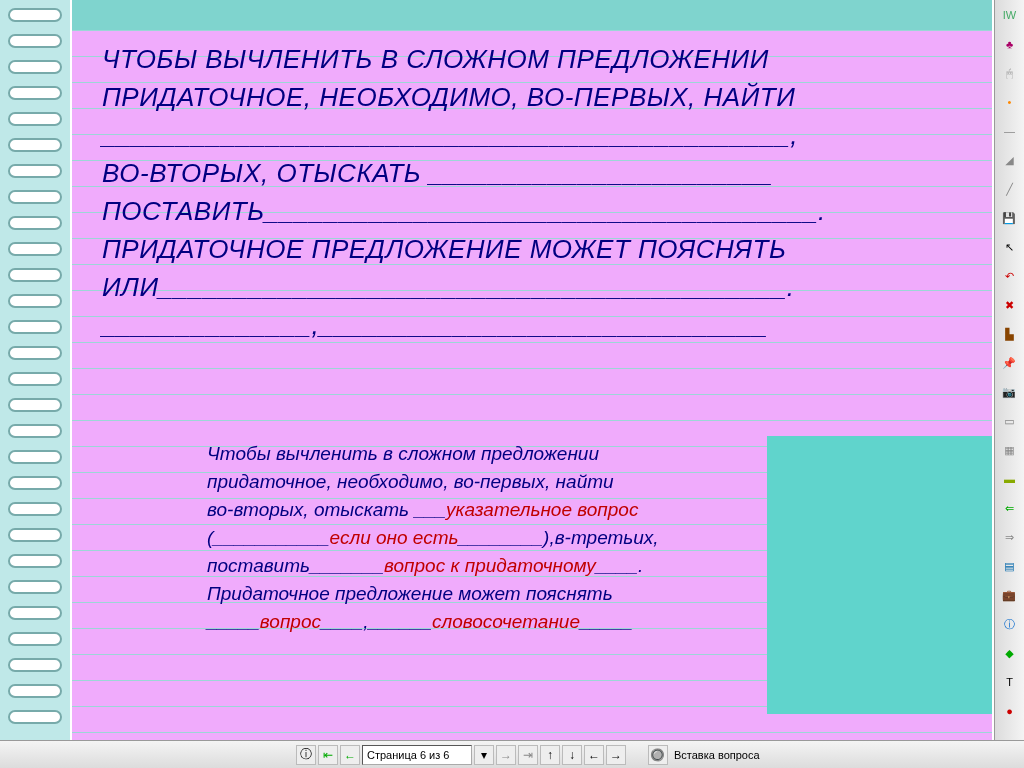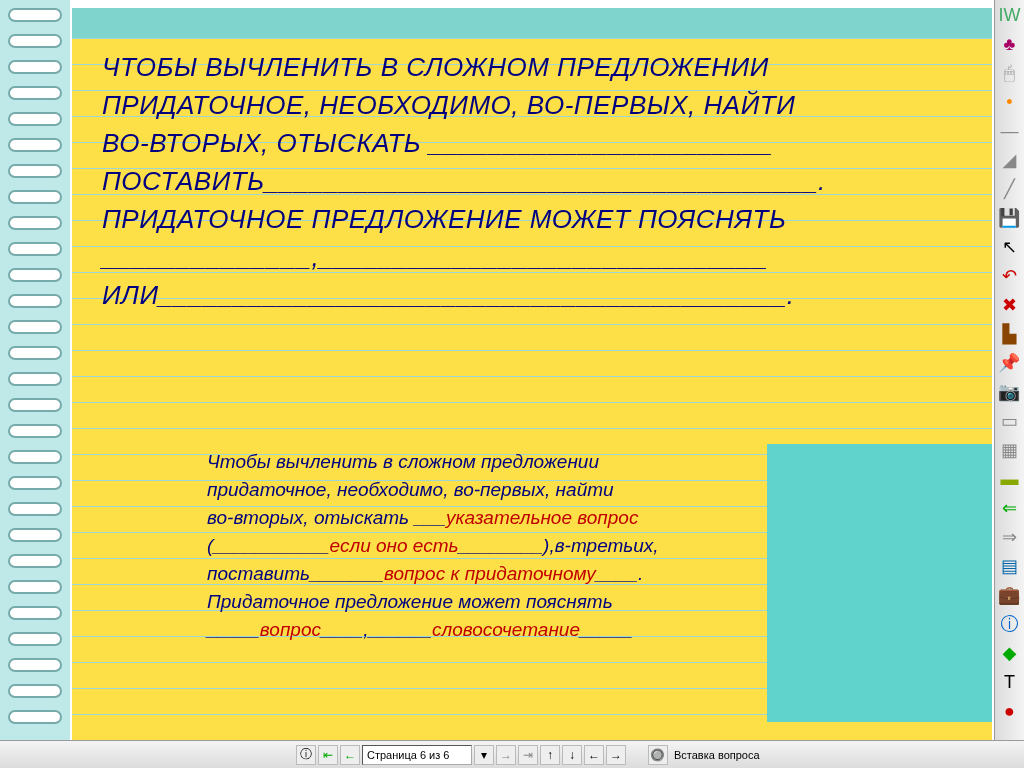--- a/index.html
+++ b/index.html
@@ -3,37 +3,37 @@
 <meta charset="utf-8">
 <style>
 * { margin: 0; padding: 0; box-sizing: border-box; }
 body { width: 1024px; height: 768px; background: #e8e8e8; font-family: Arial, sans-serif; overflow: hidden; position: relative; }
 
 .main-area { position: absolute; left: 0; top: 0; width: 994px; height: 740px; background: #fff; }
 
 .notebook-binding { position: absolute; left: 0; top: 0; width: 70px; height: 740px; background: #bfe8e8; }
 .binding-ring { position: absolute; left: 8px; width: 54px; height: 14px; border: 2px solid #7aa; border-radius: 7px; background: #fff; }
 
-.page-content { position: absolute; left: 72px; top: 0; width: 920px; height: 740px; background: #fde047; margin-top: 8px; }
+.page-content { position: absolute; left: 72px; top: 0; width: 920px; height: 740px; background: #f0abfc; }
 
 .ruled-line { position: absolute; left: 0; width: 920px; height: 1px; background: #9cd6d6; }
 
 .header-band { position: absolute; left: 0; top: 0; width: 920px; height: 30px; background: #7fd4ce; }
 
 .main-text-block { position: absolute; left: 30px; top: 40px; width: 870px; color: #000080; font-size: 26px; font-style: italic; line-height: 38px; font-family: Arial, sans-serif; }
 .main-text-block span { text-transform: uppercase; font-variant: small-caps; letter-spacing: 0.5px; }
 
 .answer-block { position: absolute; left: 135px; top: 440px; width: 640px; font-size: 19px; font-style: italic; line-height: 28px; color: #000080; }
 
 .answer-fill { color: #c00000; }
 
 .footer-box { position: absolute; left: 695px; top: 436px; width: 225px; height: 278px; background: #60d4cc; }
 
 .toolbar-right { position: absolute; right: 0; top: 0; width: 30px; height: 740px; background: linear-gradient(to right, #dcdcdc, #f4f4f4); border-left: 1px solid #999; }
-.tool-btn { width: 28px; height: 20px; display: flex; align-items: center; justify-content: center; font-size: 18px; margin: 1px auto; cursor: pointer; }
+.tool-btn { width: 28px; height: 20px; display: flex; align-items: center; justify-content: center; font-size: 11px; margin: 1px auto; cursor: pointer; }
 
 .statusbar { position: absolute; left: 0; bottom: 0; width: 1024px; height: 28px; background: linear-gradient(to bottom, #f4f4f4, #dcdcdc); border-top: 1px solid #999; display: flex; align-items: center; padding: 0 4px; gap: 2px; font-size: 11px; }
 .sb-btn { width: 20px; height: 20px; display: flex; align-items: center; justify-content: center; border: 1px solid #bbb; background: #eee; cursor: pointer; font-size: 12px; }
 .sb-input { height: 20px; border: 1px inset #aaa; background: #fff; padding: 0 4px; font-size: 11px; width: 110px; }
 .sb-text { padding: 0 4px; }
 
 .tcap { font-variant: normal; text-transform: none; }
 </style>
 </head>
 <body>
@@ -99,25 +99,26 @@
         <div class="ruled-line" style="top: 628px;"></div>
         <div class="ruled-line" style="top: 654px;"></div>
         <div class="ruled-line" style="top: 680px;"></div>
         <div class="ruled-line" style="top: 706px;"></div>
         <div class="ruled-line" style="top: 732px;"></div>
       </div>
 
     <div class="main-text-block">
       <div><span class="tcap">Чтобы вычленить в сложном предложении</span></div>
       <div><span class="tcap">придаточное, необходимо, во-первых, найти</span></div>
+      <div><span class="tcap">______________________________________________,</span></div>
       <div><span class="tcap">во-вторых, отыскать </span><span class="tcap">_______________________</span></div>
       <div><span class="tcap">поставить</span><span class="tcap">_____________________________________.</span></div>
       <div><span class="tcap">Придаточное предложение может пояснять</span></div>
+      <div><span class="tcap">или</span><span class="tcap">__________________________________________.</span></div>
       <div><span class="tcap">______________</span><span class="tcap">,</span><span class="tcap">______________________________</span></div>
-      <div><span class="tcap">или</span><span class="tcap">__________________________________________.</span></div>
     </div>
 
     <div class="footer-box"></div>
 
     <div class="answer-block">
       <div>Чтобы вычленить в сложном предложении</div>
       <div>придаточное, необходимо, во-первых, найти</div>
       <div><span>во-вторых, отыскать </span>___<span class="answer-fill">указательное вопрос</span></div>
       <div>(___________<span class="answer-fill">если оно есть</span>________<span>),в-третьих,</span></div>
       <div><span>поставить</span>_______<span class="answer-fill">вопрос к придаточному</span>____.</div>

